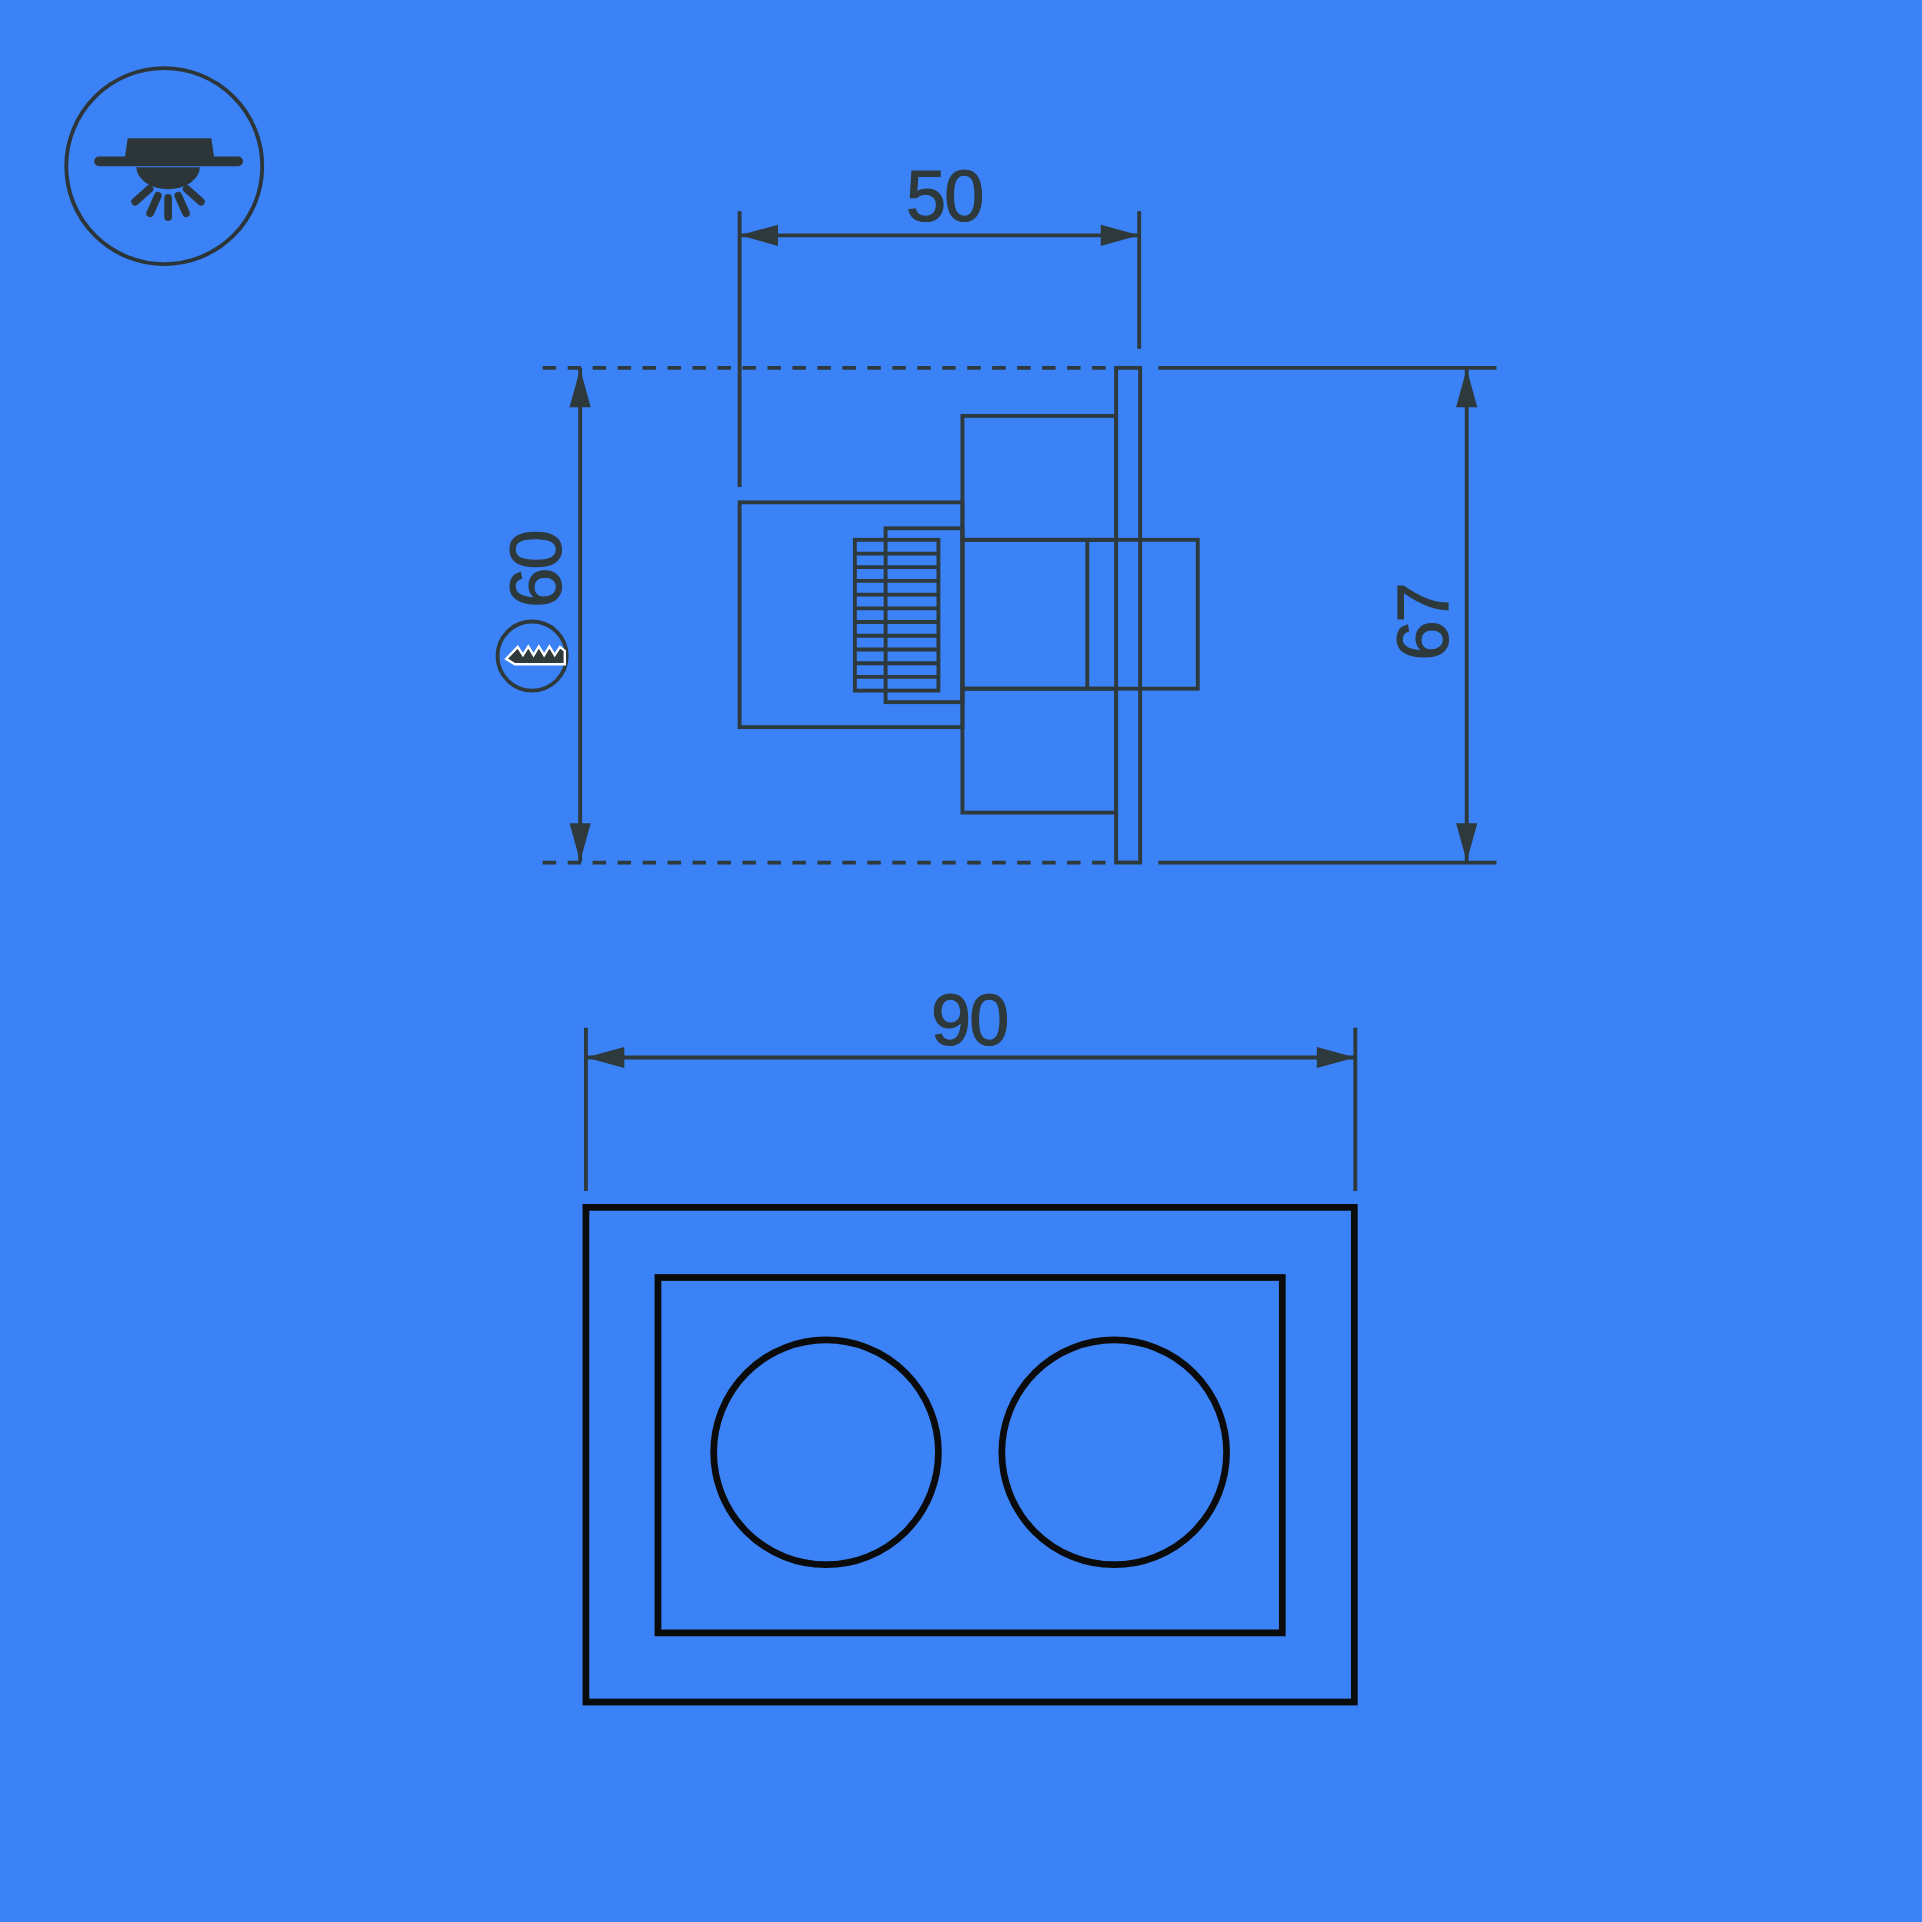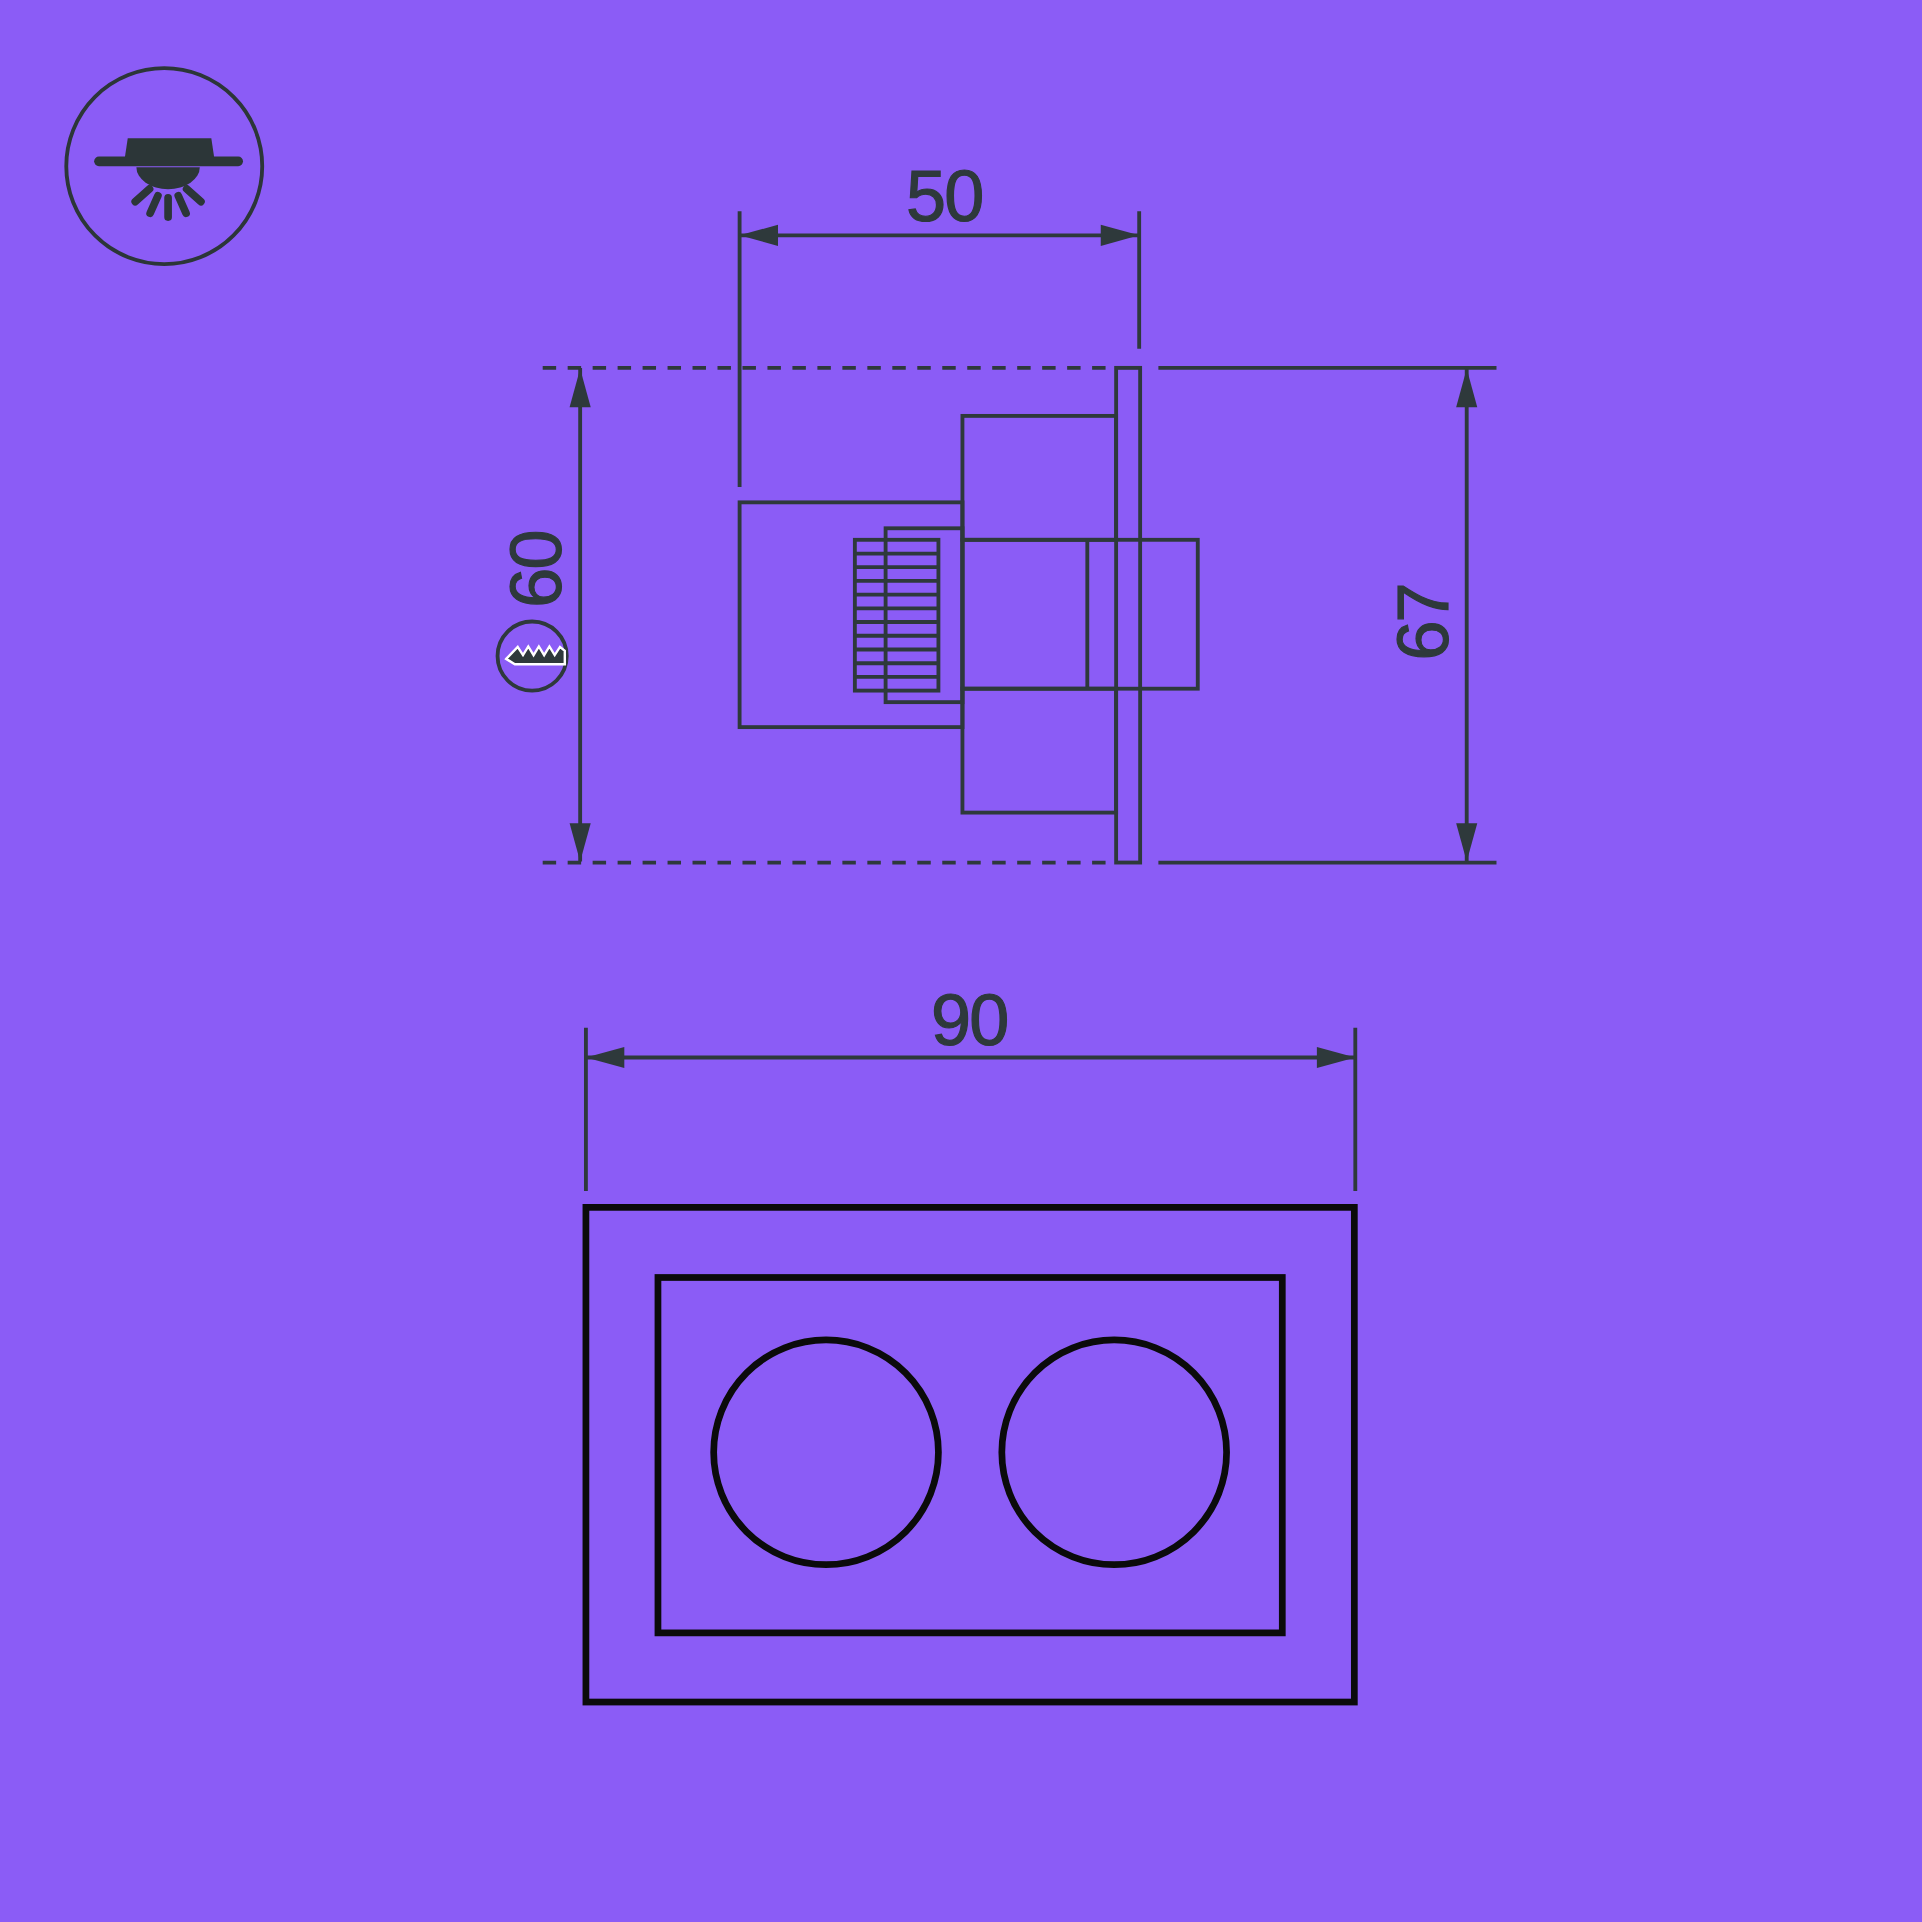--- a/index.html
+++ b/index.html
@@ -1,16 +1,16 @@
 <!DOCTYPE html>
 <html><head>
 <meta charset="utf-8">
 <style>
   html,body{margin:0;padding:0;background:#fff;}
-  .page{width:1922px;height:1922px;position:relative;background:#8b5cf6;overflow:hidden;}
+  .page{width:1922px;height:1922px;position:relative;background:#3b82f6;overflow:hidden;}
   svg{display:block;}
   text{font-family:"Liberation Sans",sans-serif;font-weight:normal;letter-spacing:-2px;}
 </style>
 </head>
 <body>
 
 <div class="page">
 <svg width="1922" height="1922" viewBox="0 0 2001 2001">
 
   <g fill="#2c3638" stroke="none">

